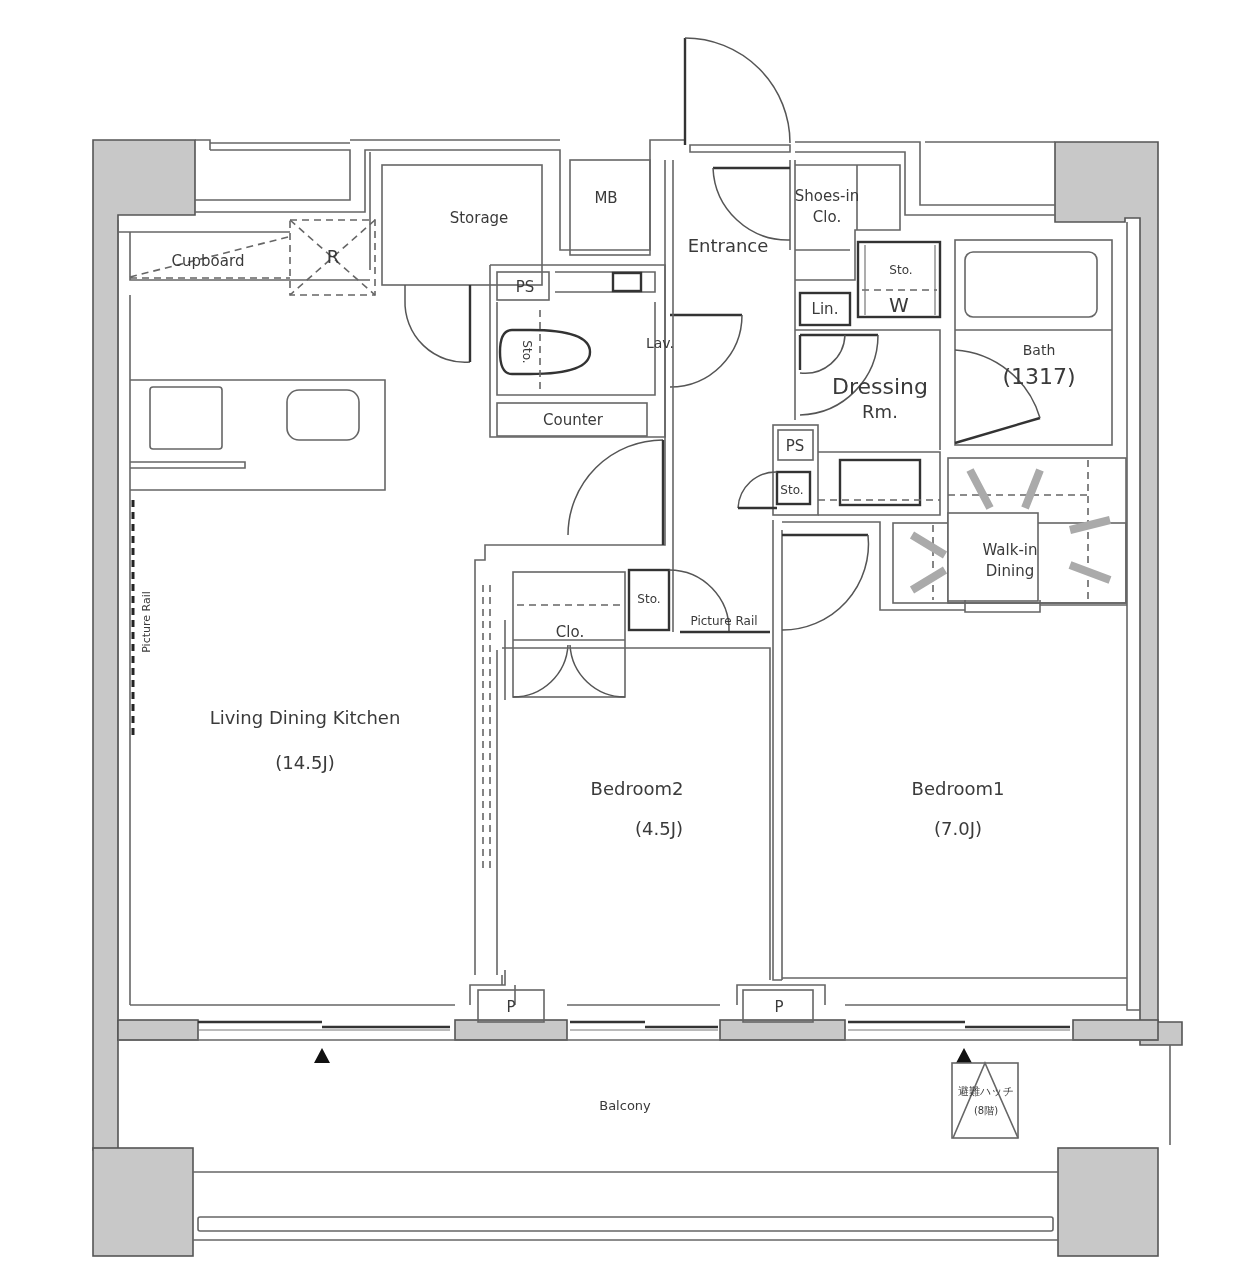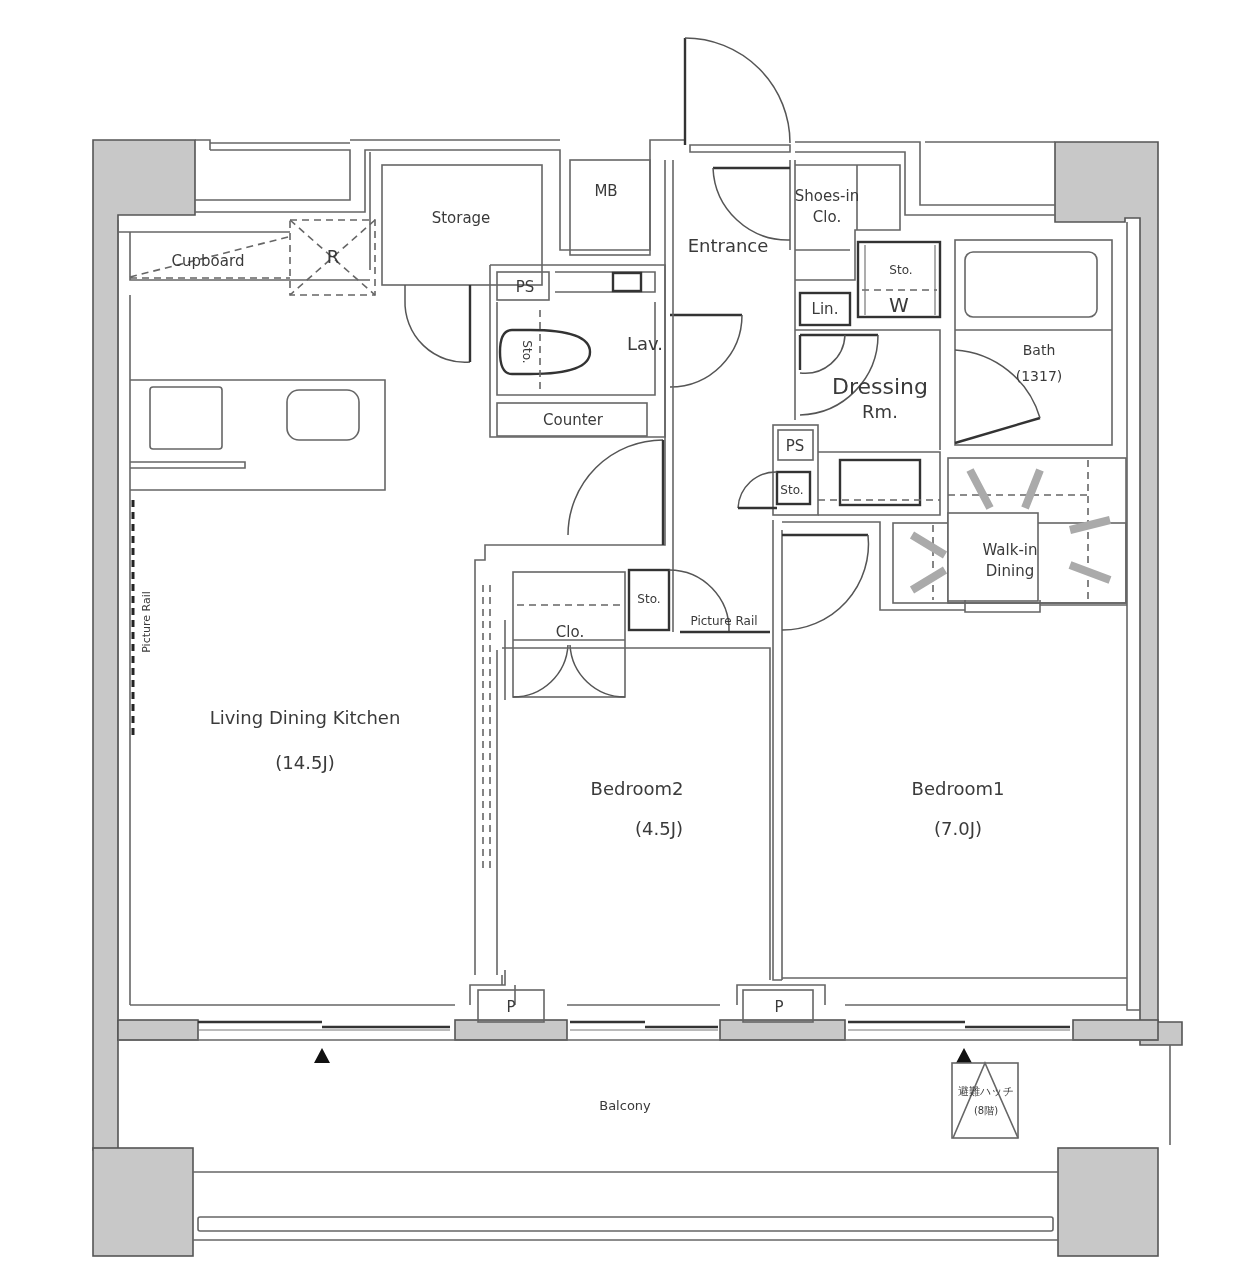--- a/index.html
+++ b/index.html
@@ -214,39 +214,39 @@
     <path class="dash" d="M483,585 L483,870 M490,585 L490,870"></path>
     <path class="ln" d="M502,975 L502,985"></path>
   </g>
 
   <g>
     <rect class="ln" x="952" y="1063" width="66" height="75"></rect>
     <path class="ln" d="M953,1138 L985,1063 L1018,1138"></path>
   </g>
 </svg>
 
-<div class="lbl s" style="left:461px;top:218px">Storage</div>
-<div class="lbl s" style="left:606px;top:191px">MB</div>
+<div class="lbl s" style="left:479px;top:218px">Storage</div>
+<div class="lbl s" style="left:606px;top:198px">MB</div>
 <div class="lbl l" style="left:728px;top:246px">Entrance</div>
 <div class="lbl s" style="left:208px;top:261px">Cupboard</div>
 <div class="lbl s" style="left:333px;top:257px;font-size:18px">R</div>
 <div class="lbl s" style="left:525px;top:287px">PS</div>
-<div class="lbl m" style="left:645px;top:344px;font-size:18px">Lav.</div>
+<div class="lbl m" style="left:660px;top:344px;font-size:14px">Lav.</div>
 <div class="lbl xs" style="left:526px;top:352px;transform:translate(-50%,-50%) rotate(90deg)">Sto.</div>
 <div class="lbl s" style="left:573px;top:420px">Counter</div>
 
 <div class="lbl s" style="left:827px;top:196px">Shoes-in</div>
 <div class="lbl s" style="left:827px;top:217px">Clo.</div>
 <div class="lbl xs" style="left:901px;top:270px">Sto.</div>
 <div class="lbl m" style="left:899px;top:305px">W</div>
 <div class="lbl s" style="left:825px;top:309px">Lin.</div>
 <div class="lbl m" style="left:880px;top:387px;font-size:22px">Dressing</div>
 <div class="lbl m" style="left:880px;top:412px;font-size:18px">Rm.</div>
 <div class="lbl m" style="left:1039px;top:351px;font-size:14px">Bath</div>
-<div class="lbl m" style="left:1039px;top:377px;font-size:14px">(1317)</div>
+<div class="lbl m" style="left:1039px;top:377px;font-size:22px">(1317)</div>
 <div class="lbl s" style="left:795px;top:446px">PS</div>
 <div class="lbl xs" style="left:792px;top:490px">Sto.</div>
 <div class="lbl s" style="left:1010px;top:550px">Walk-in</div>
 <div class="lbl s" style="left:1010px;top:571px">Dining</div>
 
 <div class="lbl xs" style="left:649px;top:599px">Sto.</div>
 <div class="lbl s" style="left:570px;top:632px">Clo.</div>
 <div class="lbl xs" style="left:724px;top:621px">Picture Rail</div>
 <div class="lbl vert" style="left:147px;top:622px">Picture Rail</div>
 

